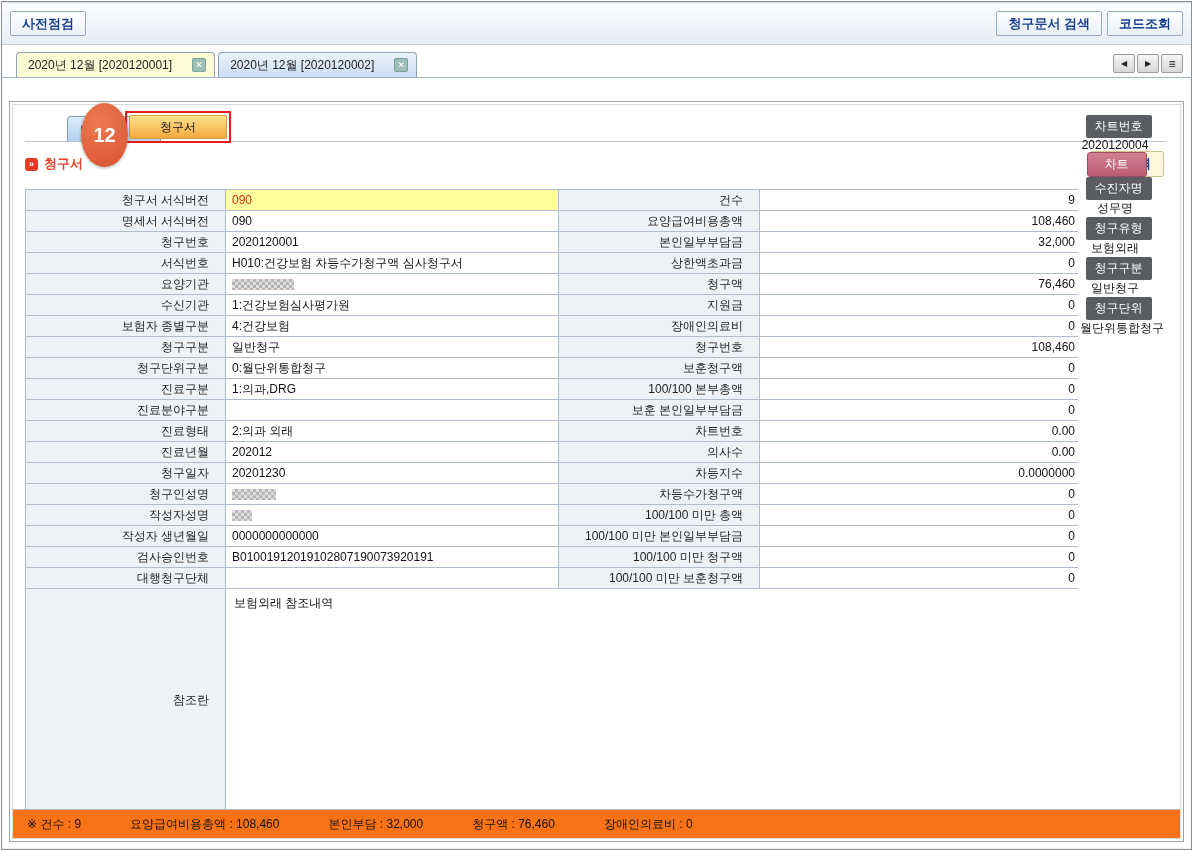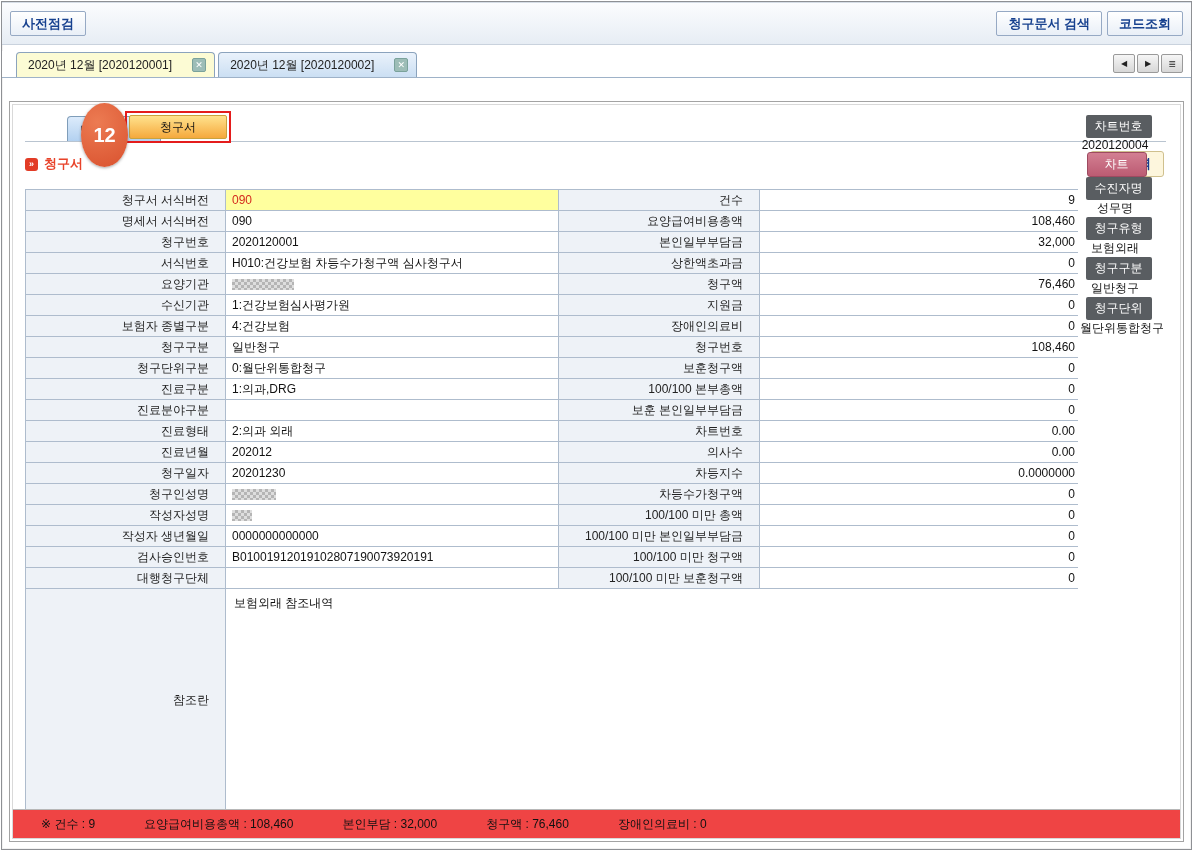--- a/index.html
+++ b/index.html
@@ -96,22 +96,22 @@
   .cell.ref-value { grid-column:2 / 5; height:221px; line-height:18px; padding:5px 8px;
     text-align:left; }
   .redacted { display:inline-block; height:11px; vertical-align:middle;
     background-image:
       linear-gradient(45deg,#b5b5b5 25%,transparent 25%,transparent 75%,#b5b5b5 75%),
       linear-gradient(45deg,#b5b5b5 25%,#dedede 25%,#dedede 75%,#b5b5b5 75%);
     background-size:6px 6px; background-position:0 0,3px 3px; }
 
   
   .statusbar { position:absolute; left:0; right:0; bottom:0; height:29px;
-    background:#ef4444; border-top:1px solid #b7b7b7; display:flex; align-items:center;
-    font-size:12px; color:#111; padding-left:28px; }
+    background:#f97316; border-top:1px solid #b7b7b7; display:flex; align-items:center;
+    font-size:12px; color:#111; padding-left:14px; }
   .status-item { margin-right:49px; white-space:nowrap; }
 </style>
 </head>
 <body>
 
 <div class="window">
 
 
   <div class="toolbar">
     <div class="tb-btn">사전점검</div>

